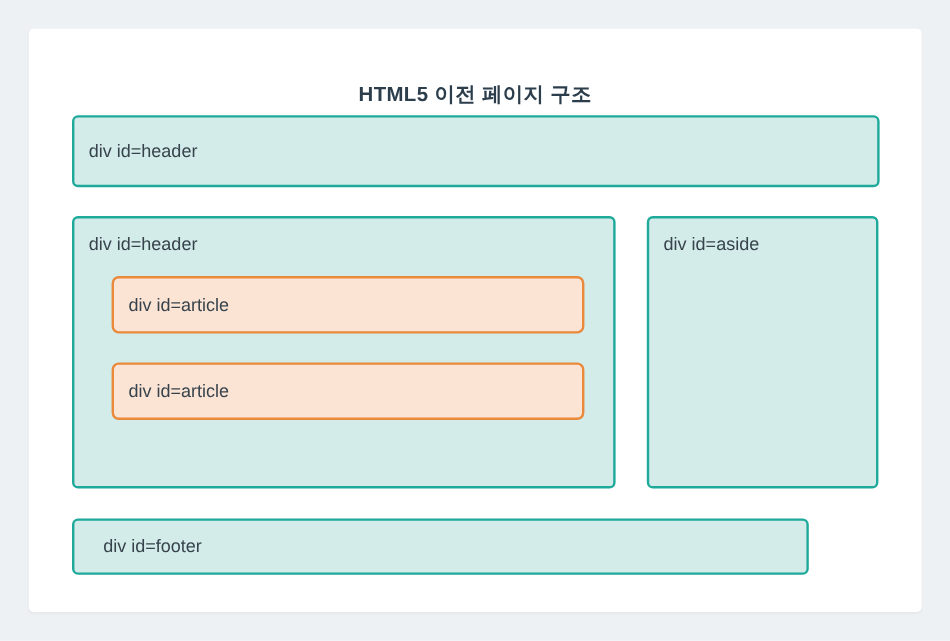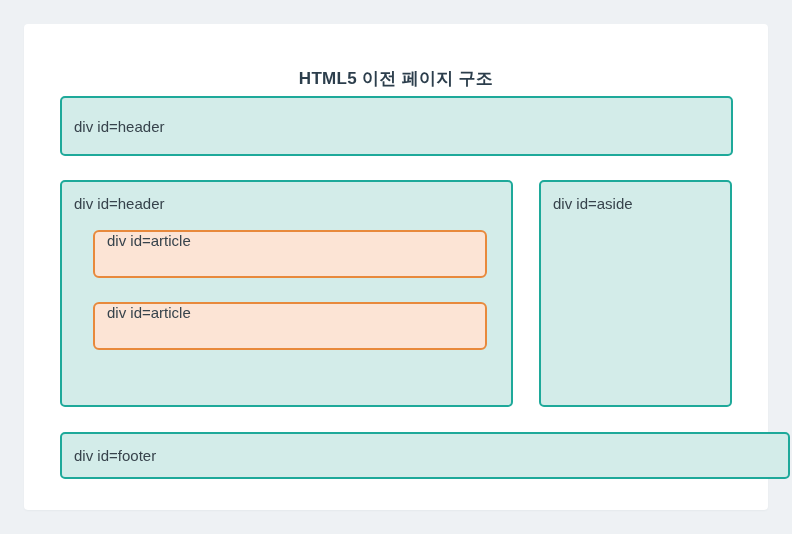--- a/index.html
+++ b/index.html
@@ -61,43 +61,43 @@
   }
   .box--aside {
     left: 515px;
     top: 156px;
     width: 193px;
     height: 227px;
   }
   .box--footer {
     left: 36px;
     top: 408px;
-    width: 730px;
+    width: 614px;
     height: 47px;
     display: flex;
     align-items: center;
-    padding-left: 12px;
+    padding-left: 24px;
     text-align: center;
   }
   .box-label--top {
     position: absolute;
     left: 12px;
     top: 13px;
   }
   .article {
     position: absolute;
     left: 31px;
     width: 394px;
     height: 48px;
     box-sizing: border-box;
     border: 2px solid var(--orange-border, #e8893c);
     background: var(--orange-fill, #fce4d5);
     border-radius: 6px;
     display: flex;
-    align-items: flex-start;
+    align-items: center;
     padding-left: 12px;
     font-size: 15px;
     color: var(--label-color, #37434c);
   }
   .article--first { top: 48px; }
   .article--second { top: 120px; }
 </style>
 </head>
 <body>
 

